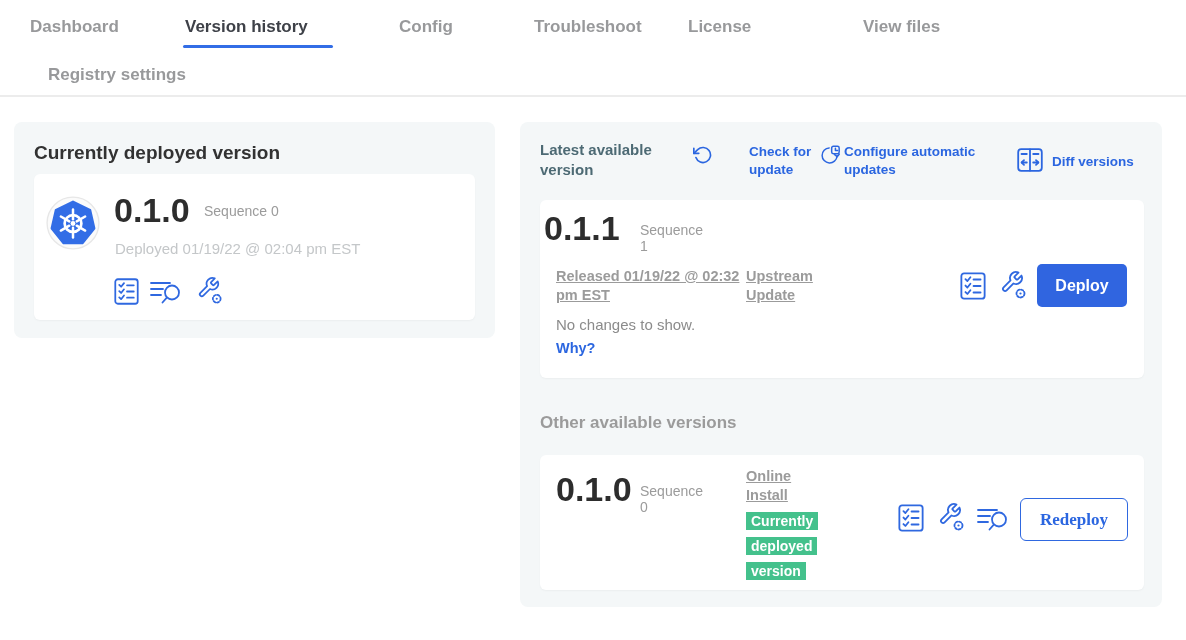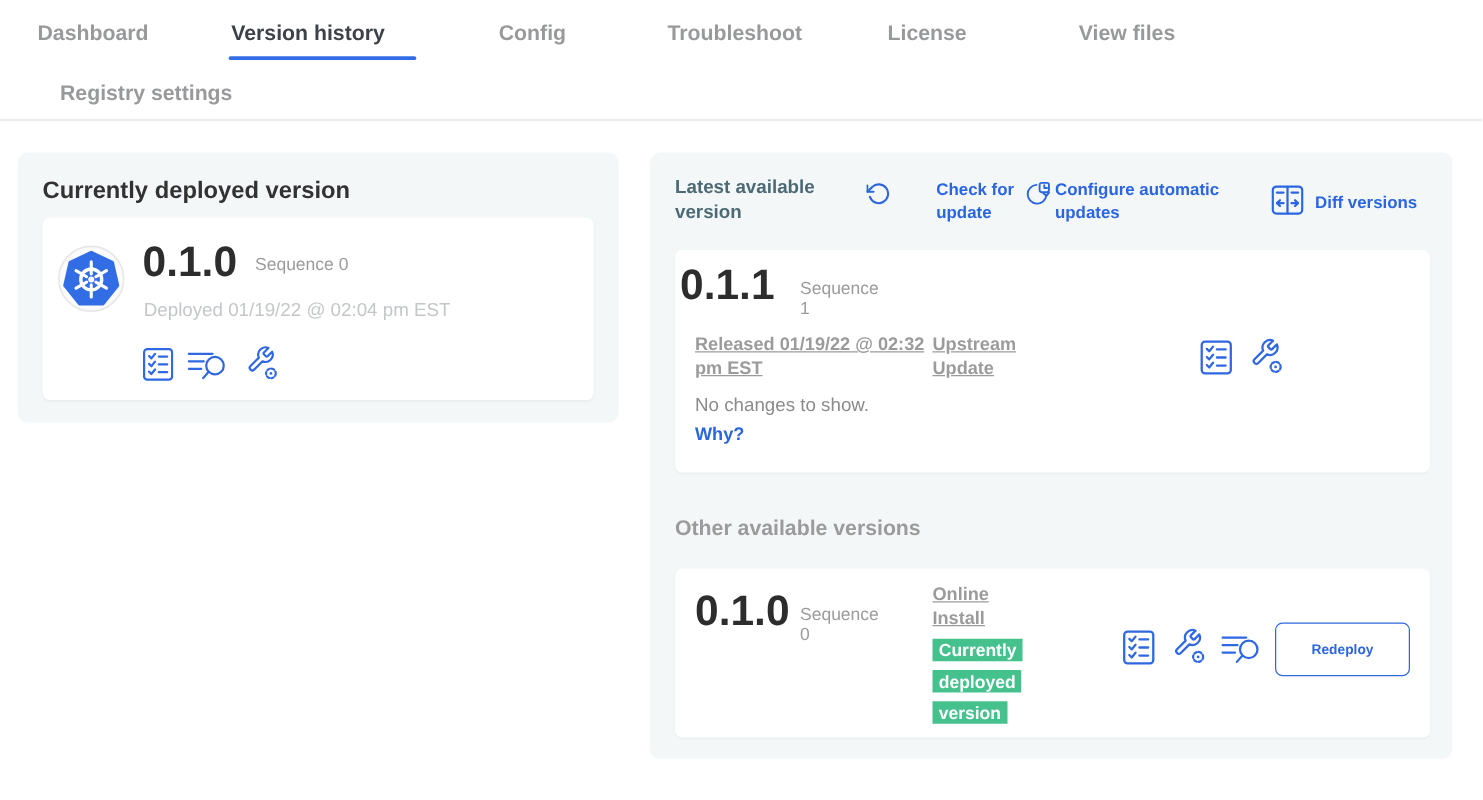--- a/index.html
+++ b/index.html
@@ -4,21 +4,21 @@
 <style>
   * { margin:0; padding:0; box-sizing:border-box; }
   html,body { background:#fff; }
   body { font-family:"Liberation Sans", sans-serif; }
   .screen { position:relative; width:1186px; height:640px; background:#fff; overflow:hidden; }
 
   
   .tab { position:absolute; top:17px; font-size:17px; font-weight:700; color:#98999b; white-space:nowrap; cursor:pointer; }
   .tab.active { color:#3e4148; }
   .tab-1{left:30px;} .tab-2{left:185px;} .tab-3{left:399px;} .tab-4{left:534px;}
-  .tab-5{left:710px;} .tab-6{left:863px;} .tab-7{left:48px; top:65px;}
+  .tab-5{left:688px;} .tab-6{left:863px;} .tab-7{left:48px; top:65px;}
   .tab-underline { position:absolute; left:183px; top:45px; width:150px; height:3px; background:#326de6; border-radius:2px; }
   .nav-divider { position:absolute; left:0; top:95px; width:1186px; height:2px; background:#ececec; }
 
   
   .panel { position:absolute; background:#f4f7f8; border-radius:8px; }
   .left-panel { left:14px; top:122px; width:481px; height:216px; }
   .right-panel { left:520px; top:122px; width:642px; height:485px; }
   .white-card { position:absolute; background:#fff; border-radius:6px; box-shadow:0 1px 2px rgba(0,0,0,.04); }
 
   
@@ -53,21 +53,21 @@
   .btn-deploy { position:absolute; left:497px; top:64px; width:90px; height:43px; background:#3065e0; border:none; border-radius:5px; color:#fff; font-family:"Liberation Sans",sans-serif; font-size:16px; font-weight:700; cursor:pointer; }
   .no-changes { position:absolute; left:16px; top:116px; font-size:15px; color:#8b8b8b; }
   .why-link { position:absolute; left:16px; top:140px; font-size:14.5px; font-weight:700; color:#2b66e0; cursor:pointer; }
   .other-title { position:absolute; left:20px; top:291px; font-size:17px; color:#9b9b9b; }
   .c2-ver { left:16px; top:16px; } .c2-seq { left:100px; top:28px; width:70px; }
   .c2-released { left:16px; top:72px; width:188px; }
   .c2-source { left:206px; top:12px; width:72px; }
   .badge-wrap { position:absolute; left:206px; top:54px; width:84px; line-height:1.55; }
   .badge { font-size:14px; font-weight:700; color:#fff; background:#44c18c; padding:1px 5px; -webkit-box-decoration-break:clone; box-decoration-break:clone; }
   .c2-icons { left:358px; top:46px; }
-  .btn-redeploy { position:absolute; left:480px; top:43px; width:108px; height:43px; background:#fff; border:1.5px solid #2f68e0; border-radius:6px; color:#2b66e0; font-family:Liberation Sans, sans-serif; font-size:11px; font-weight:700; cursor:pointer; }
+  .btn-redeploy { position:absolute; left:480px; top:43px; width:108px; height:43px; background:#fff; border:1.5px solid #2f68e0; border-radius:6px; color:#2b66e0; font-family:Liberation Serif, serif; font-size:17px; font-weight:700; cursor:pointer; }
 </style>
 </head>
 <body>
 
 <svg width="0" height="0" style="position:absolute" aria-hidden="true">
   <defs>
     <symbol id="i-check" viewBox="0 0 24 26">
       <g fill="none" stroke="currentColor" stroke-width="1.7" stroke-linecap="round" stroke-linejoin="round">
         <rect x="1.2" y="1.2" width="21.6" height="23.6" rx="2.5"></rect>
         <polyline points="5,6.6 6.8,8.4 9.6,4.9"></polyline>
@@ -198,20 +198,21 @@
       <span class="meta c1-released">Released 01/19/22 @ 02:32 pm EST</span>
       <span class="meta c1-source">Upstream Update</span>
       <div class="icon-row c1-icons">
         <svg class="ic" width="26" height="28">
             <use href="#i-check"></use>
           </svg>
         <svg class="ic" width="31" height="31">
             <use href="#i-wrench"></use>
           </svg>
       </div>
+      <button class="btn-deploy">Deploy</button>
       <span class="no-changes">No changes to show.</span>
       <span class="why-link">Why?</span>
     </div>
 
     <h3 class="other-title">Other available versions</h3>
 
     <div class="white-card card2">
       <span class="ver-big c2-ver">0.1.0</span>
       <span class="seq c2-seq">Sequence 0</span>
       <span class="meta c2-source">Online Install</span>

